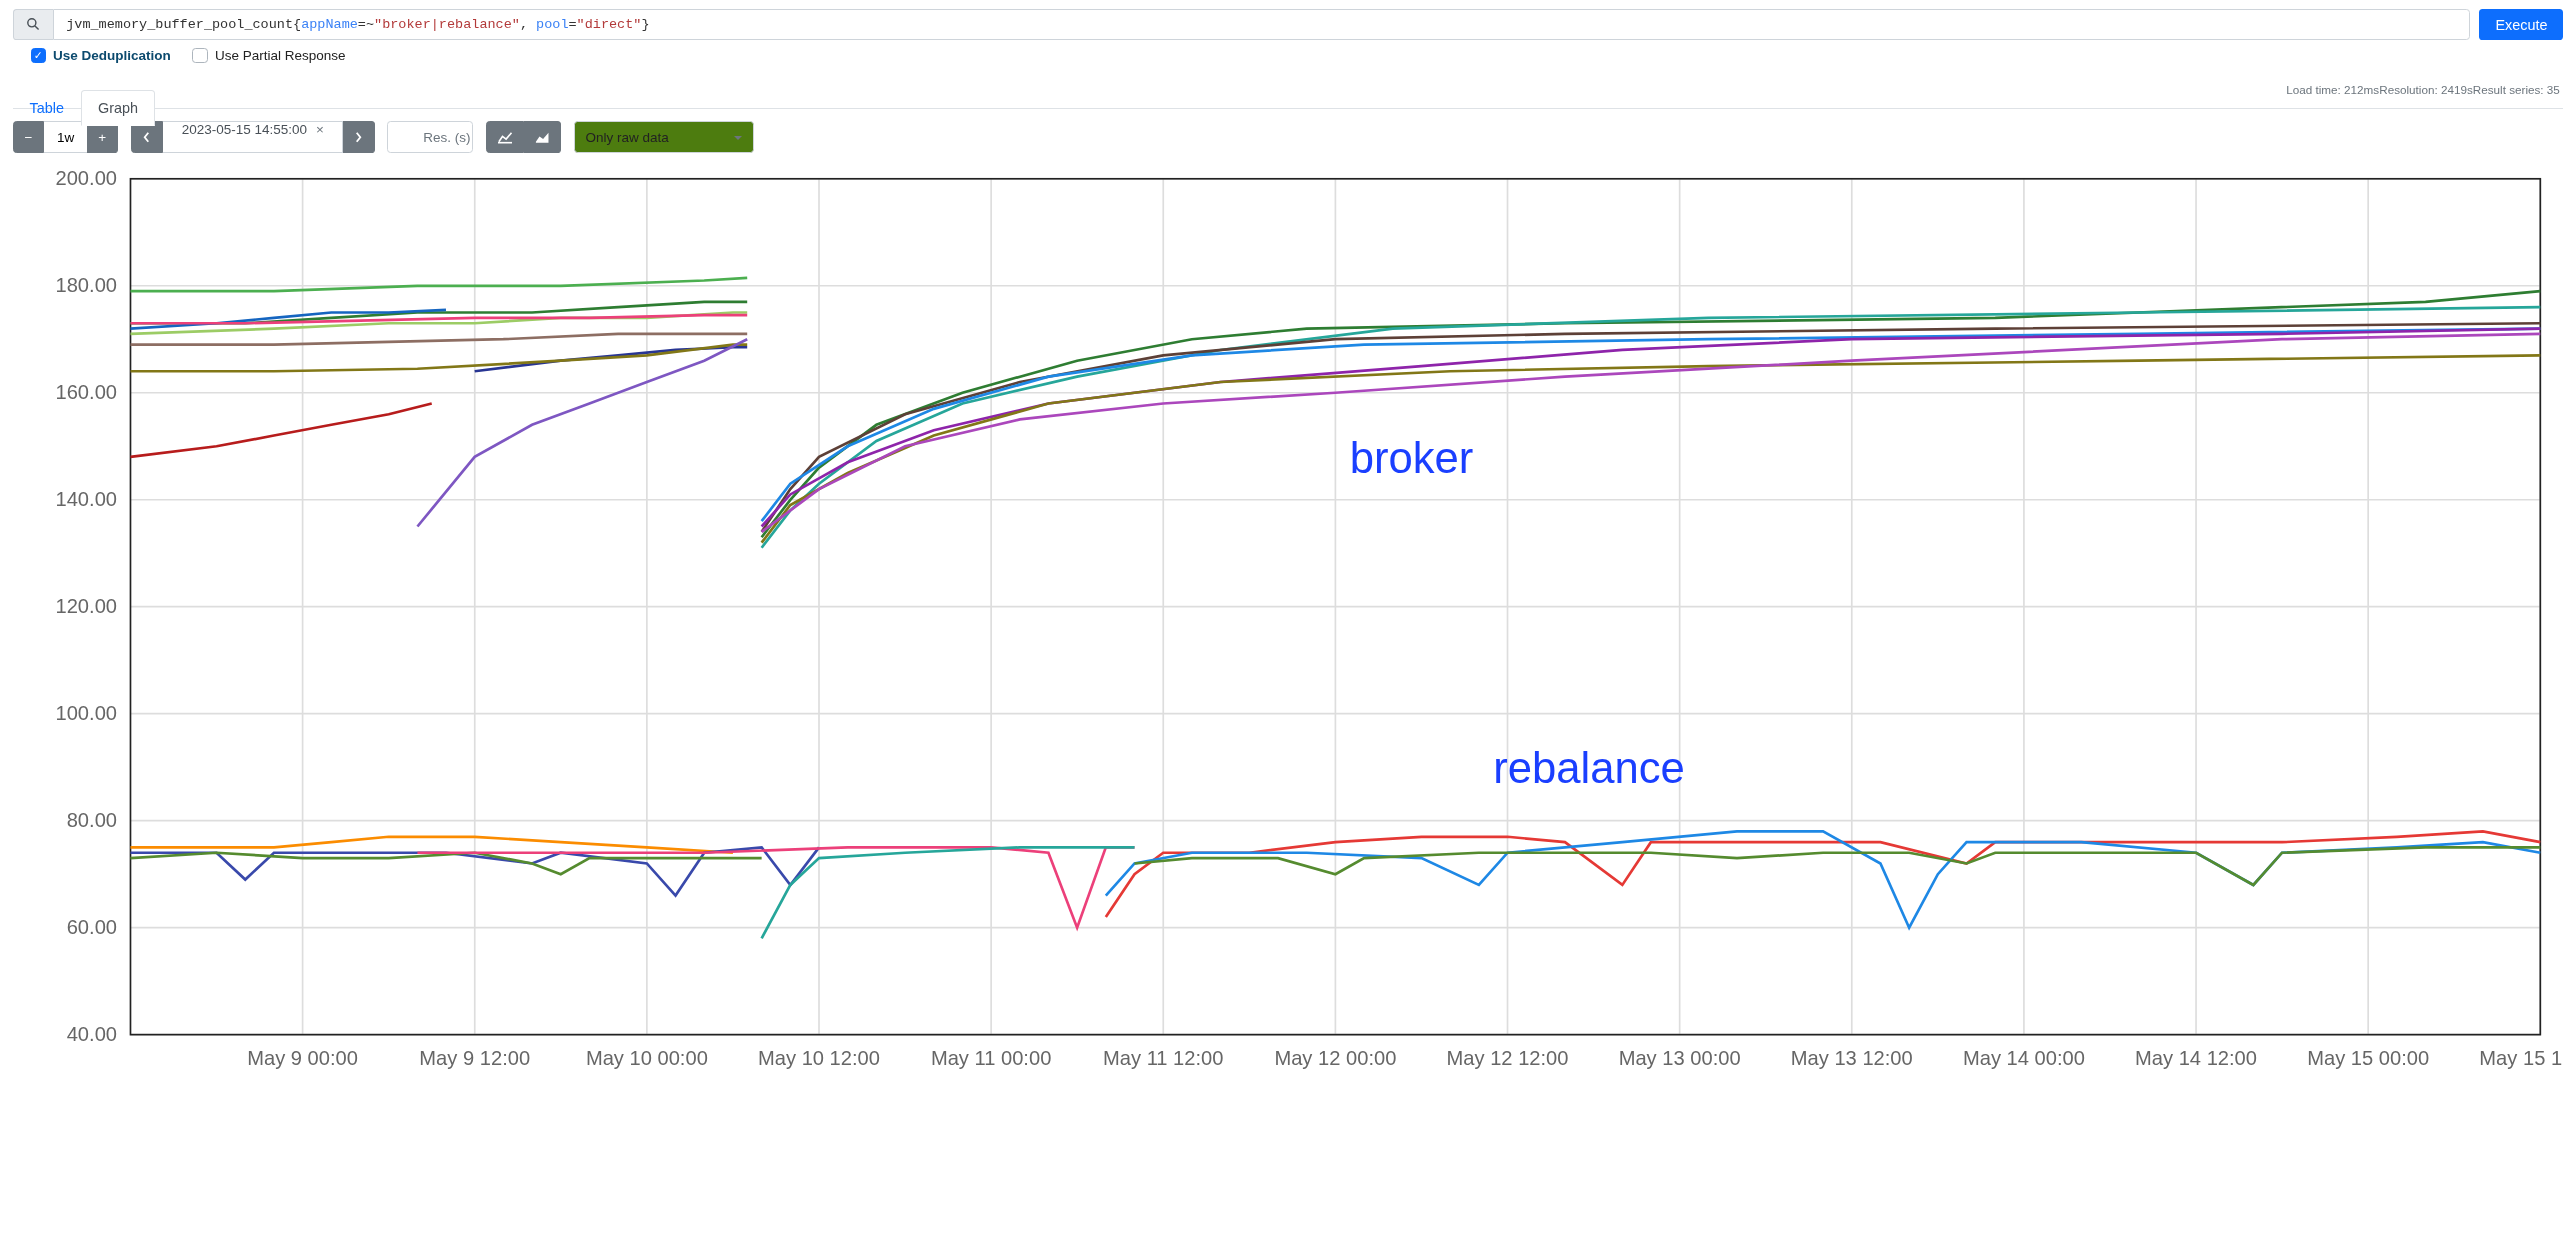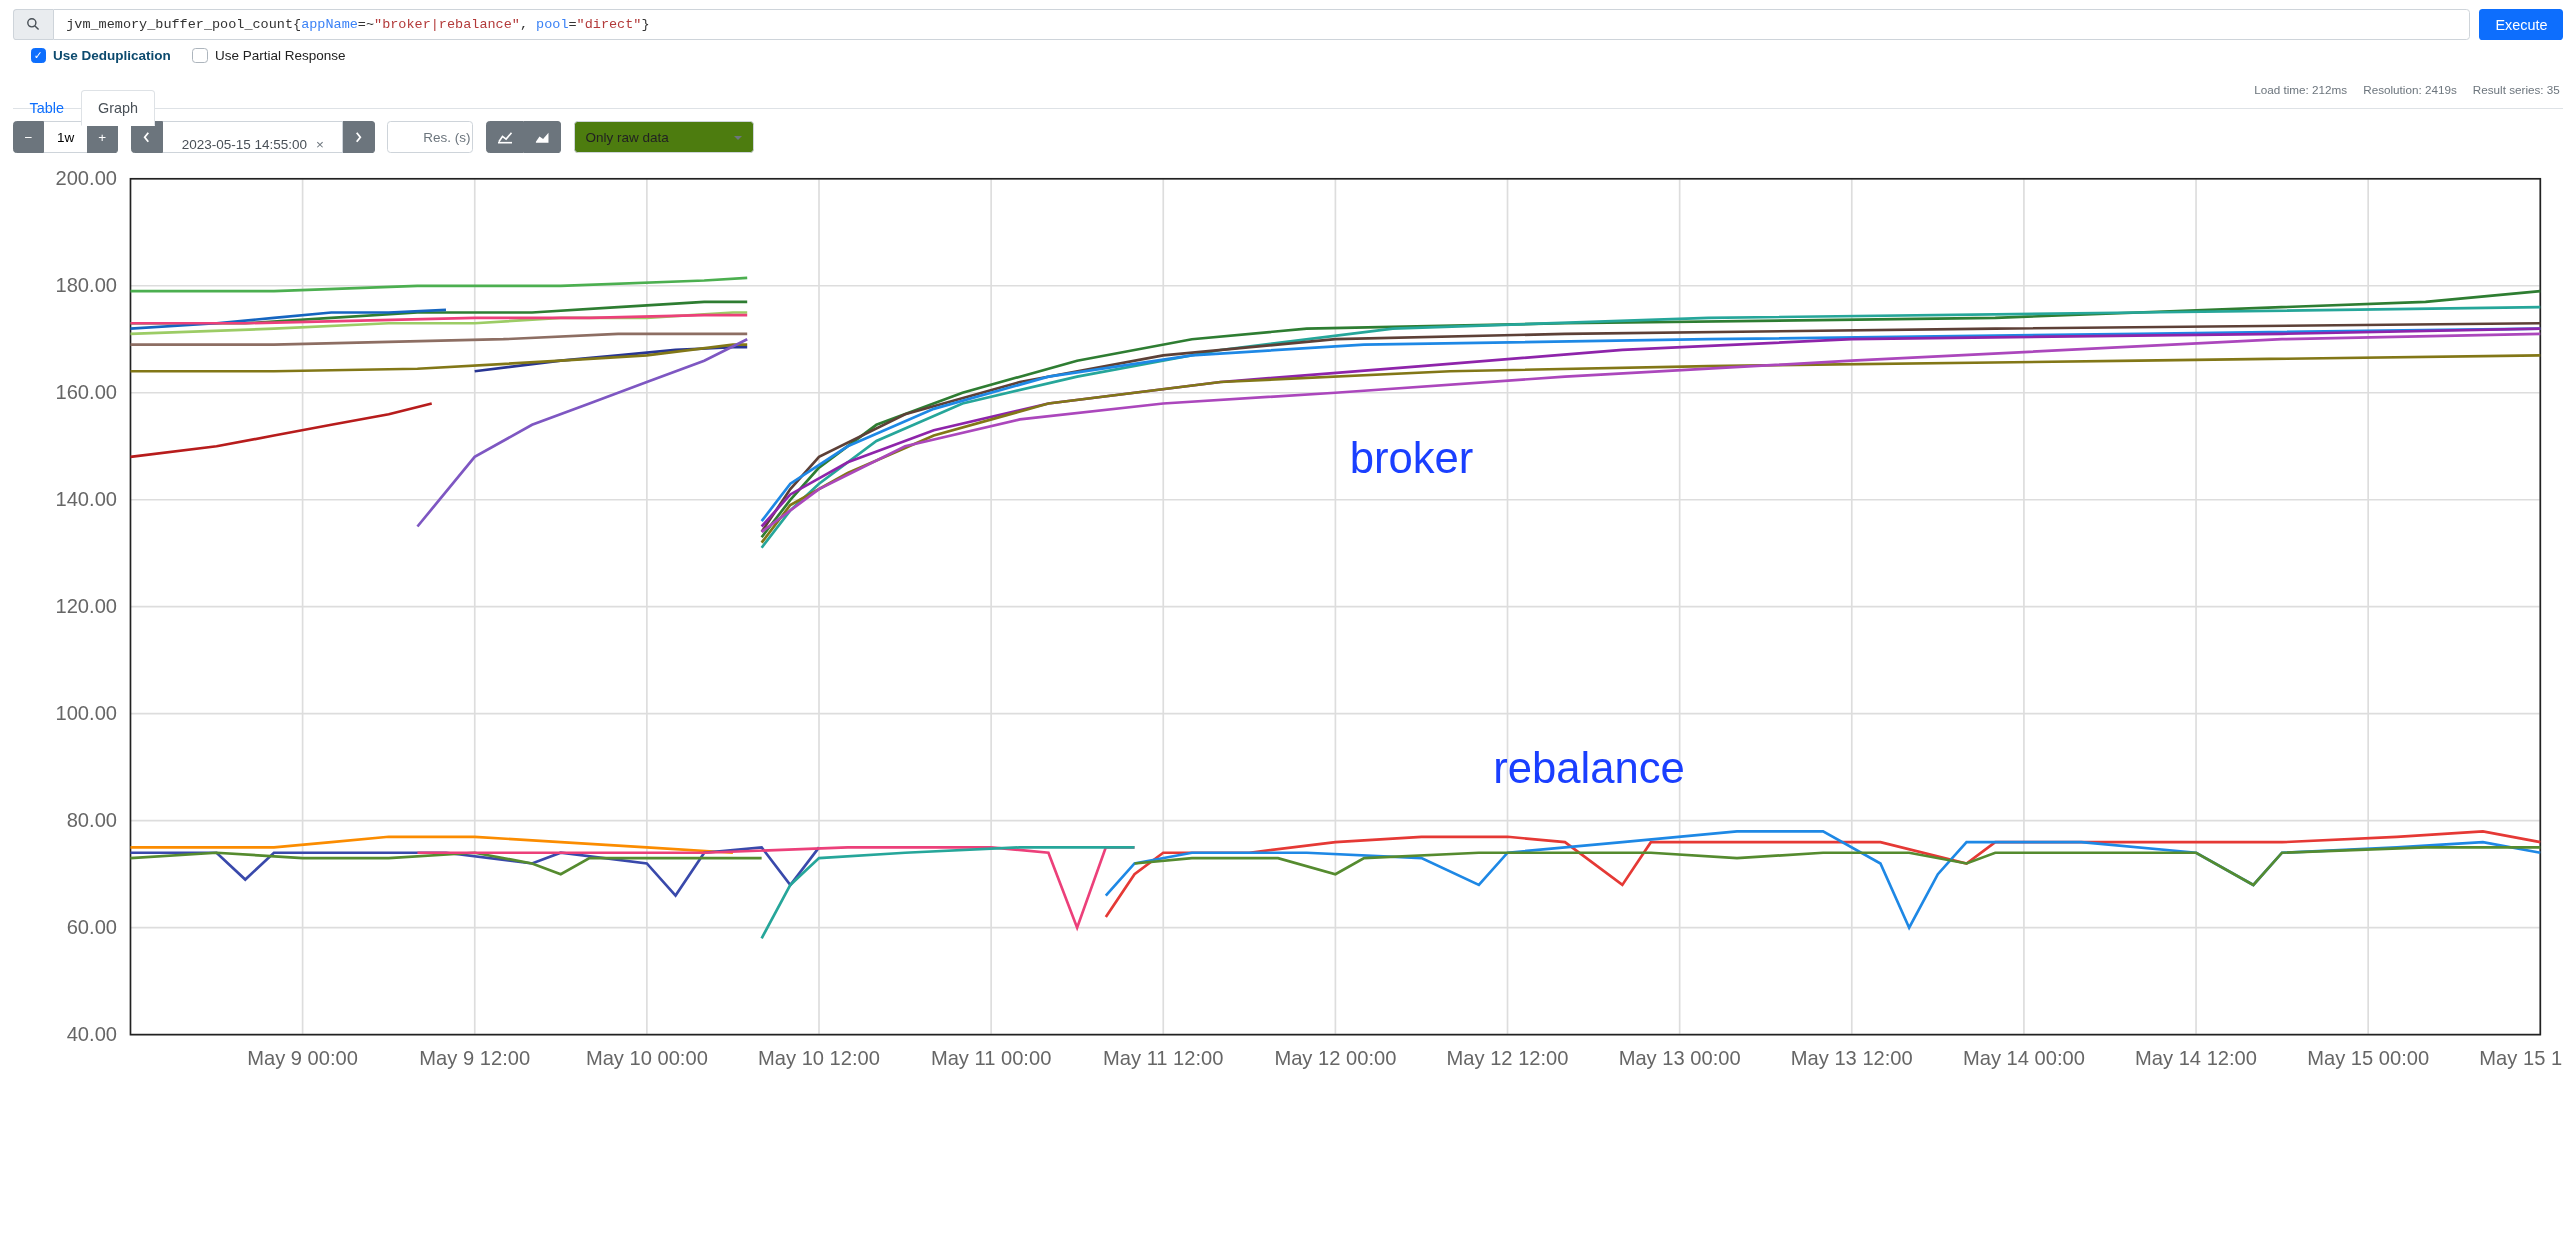--- a/index.html
+++ b/index.html
@@ -37,35 +37,35 @@
     width: 15.3px; height: 15.3px; border-radius: 3.6px; border: 0.9px solid #adb5bd;
     display: inline-flex; align-items: center; justify-content: center;
   }
   .chkbox.checked { background: #0d6efd; border-color: #0d6efd; color: #fff; font-size: 10.8px; }
   .opts-row .blue { color: #0c4a6e; font-weight: bold; }
 
   .tab-row { display: flex; align-items: center; border-bottom: 0.9px solid #dee2e6; margin-top: 9px; }
   .tab { padding: 9px 16px; font-size: 14.4px; cursor: pointer; border: 0.9px solid transparent; border-bottom: none; border-radius: 3.6px 3.6px 0 0; position: relative; top: 18px; }
   .tab.inactive { color: #0d6efd; }
   .tab.active { color: #495057; background: #fff; border-color: #dee2e6; border-bottom: 0.9px solid #fff; }
-  .tab-meta { margin-left: auto; font-size: 11.7px; color: #6c757d; display: flex; gap: 16px; padding-right: 3.6px; }
+  .tab-meta { margin-left: auto; font-size: 11.7px; color: #6c757d; display: flex; padding-right: 3.6px; }
 
   .controls-row { display: flex; gap: 12.6px; align-items: stretch; margin: 12.6px 0 9px; }
   .btn-group { display: flex; }
   .btn-gray, .btn-white {
     border: 0.9px solid #ced4da; padding: 5.4px 10.8px; font-size: 13.5px; cursor: pointer;
     display: flex; align-items: center; justify-content: center; min-width: 31px; height: 32px;
   }
   .btn-gray { background: #6c757d; color: #fff; border-color: #6c757d; }
   .btn-white { background: #fff; color: #495057; }
   .btn-group > :first-child { border-radius: 3.6px 0 0 3.6px; }
   .btn-group > :last-child  { border-radius: 0 3.6px 3.6px 0; }
   .btn-group > :not(:first-child) { border-left: none; }
   .range-input { width: 43px; text-align: center; border: 0.9px solid #ced4da; border-left:none; border-right:none; height:32px; font-size:13.5px; outline:none; }
-  .ts-display { padding: 0 12.6px; min-width: 180px; display:flex; align-items:flex-end; gap:9px; }
+  .ts-display { padding: 0 12.6px; min-width: 180px; display:flex; align-items:flex-start; gap:9px; }
   .res-input { width: 86px; text-align:right; border:0.9px solid #ced4da; border-radius:3.6px; height:32px; font-size:13.5px; outline:none; }
   .res-input::placeholder { color:#6c757d; }
   .select-raw {
     border:0.9px solid #ced4da; border-radius:3.6px; height:32px; padding:0 31px 0 10.8px;
     font-size:13.5px; background:#4d7c0f; display:flex; align-items:center; position:relative; min-width:180px; cursor:pointer;
   }
   .select-raw::after {
     content:""; position:absolute; right:10.8px; top:13.5px; border:4.5px solid transparent;
     border-top-color:#6c757d;
   }

